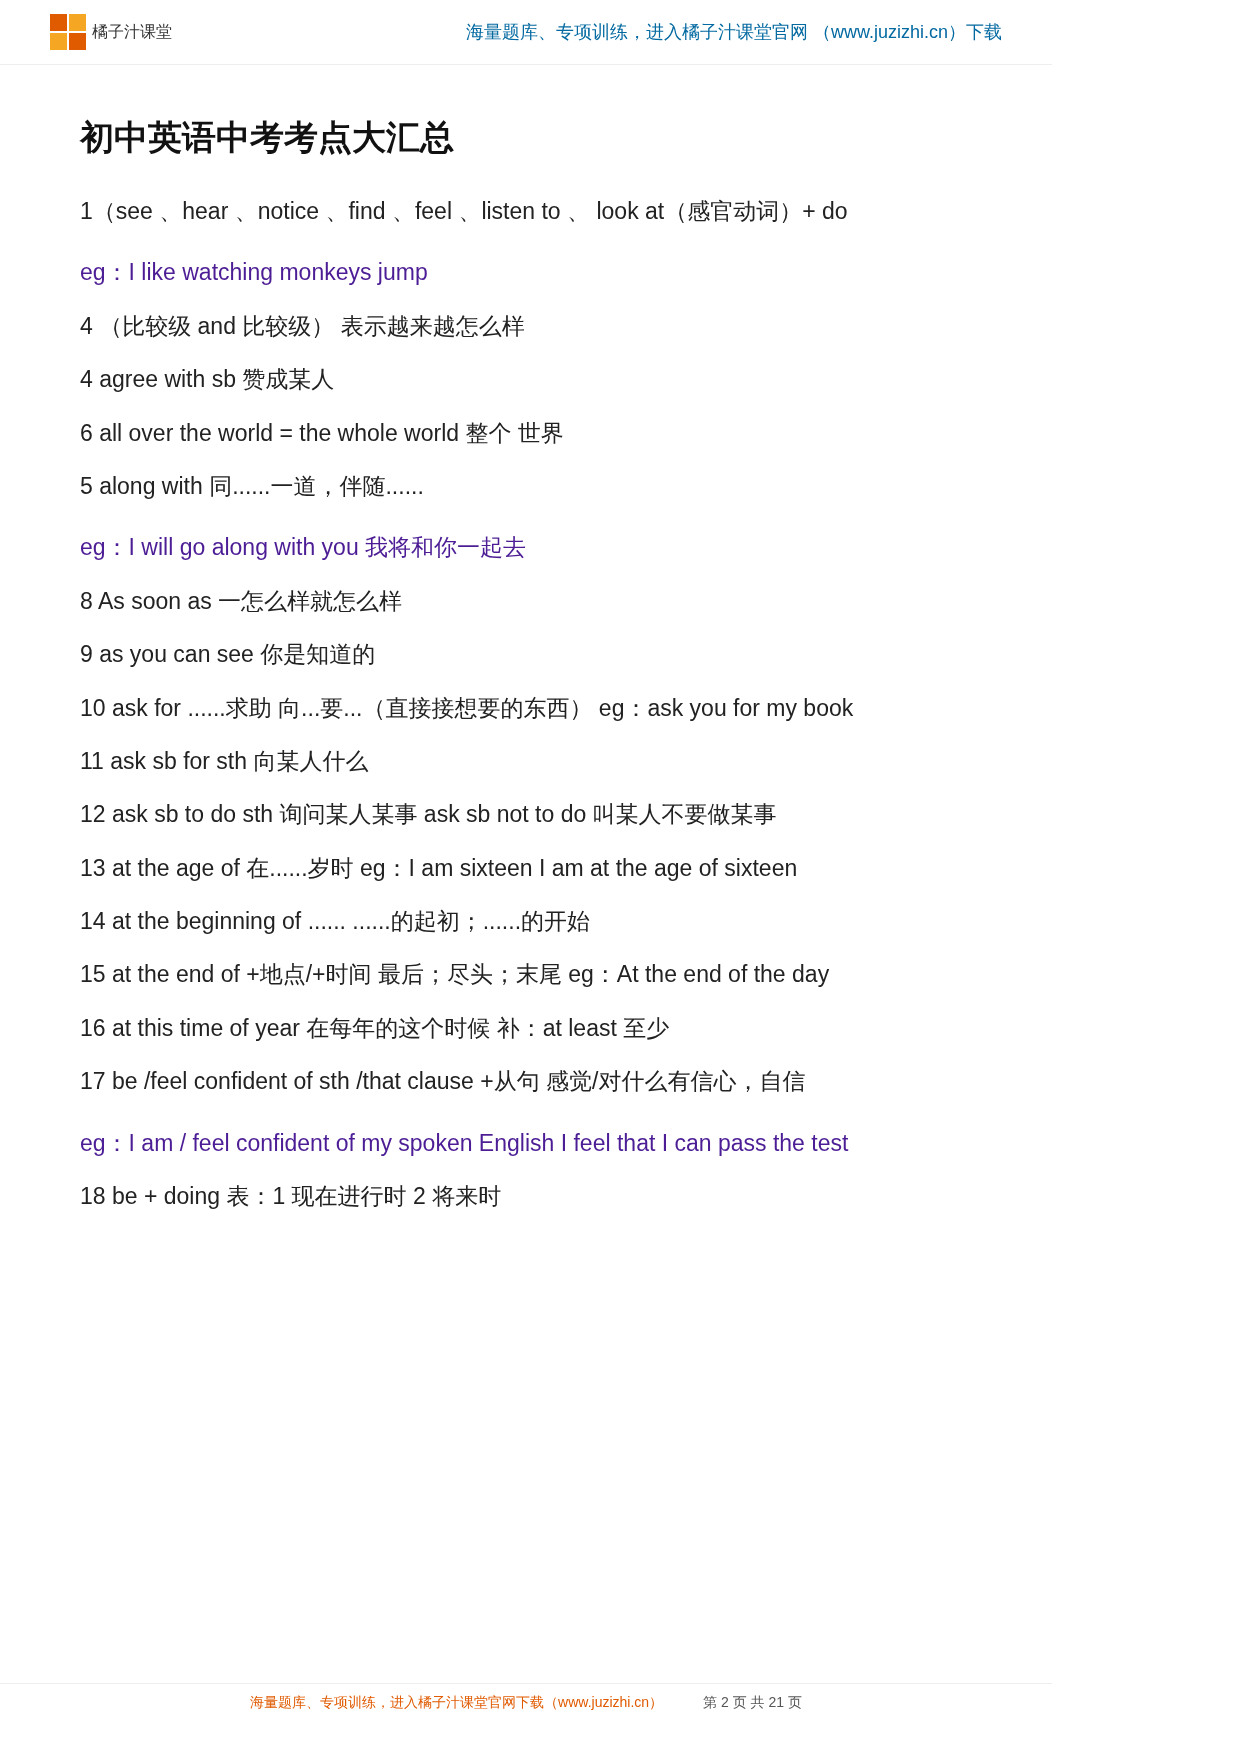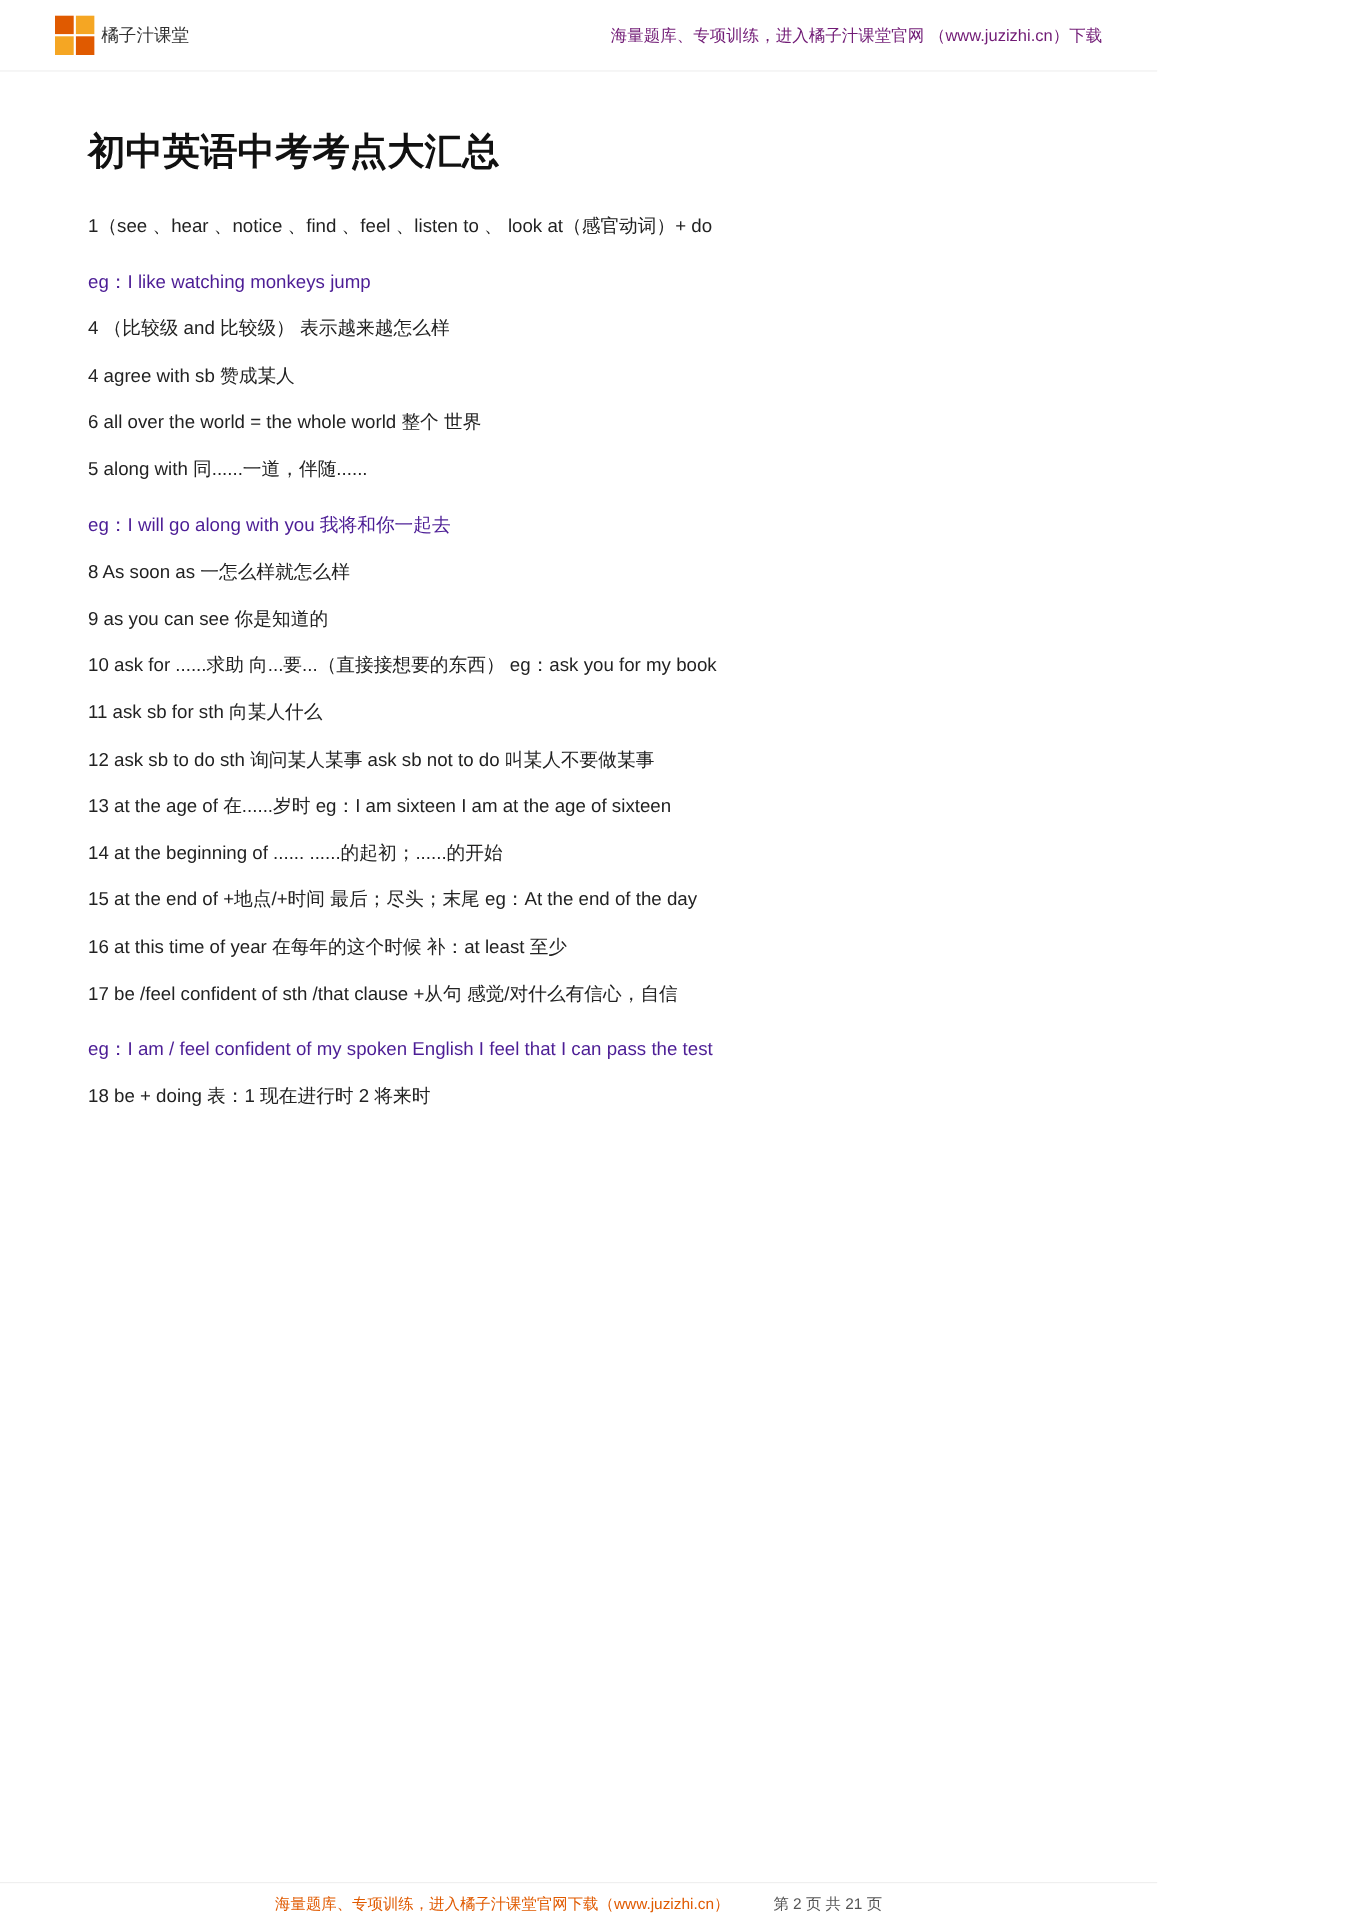--- a/index.html
+++ b/index.html
@@ -44,64 +44,64 @@
       height: 36px;
     }
 
     .logo-text {
       font-size: 16px;
       color: #333;
       font-family: "Microsoft YaHei", "微软雅黑", sans-serif;
     }
 
     .header-slogan {
-      font-size: 15px;
-      color: #701a75;
+      font-size: 18px;
+      color: #0369a1;
       font-family: "Microsoft YaHei", "微软雅黑", sans-serif;
     }
 
     
     .main-content {
       padding: 30px 80px 80px 80px;
     }
 
     
     .page-title {
       font-size: 34px;
       font-weight: bold;
       color: #111;
       font-family: "Microsoft YaHei", "微软雅黑", sans-serif;
       margin-bottom: 30px;
       margin-top: 20px;
     }
 
     
     .content-item {
-      font-size: 17px;
+      font-size: 23px;
       color: #222;
       line-height: 1.8;
       margin-bottom: 12px;
       font-family: "Microsoft YaHei", "微软雅黑", Arial, sans-serif;
     }
 
     .content-item.example {
       padding-left: 0;
       color: #4c1d95;
       font-style: normal;
       margin-top: 20px;
     }
 
     .content-item.example-long {
       color: #555;
     }
 
     
     .footer {
       position: absolute;
-      bottom: 4px;
+      bottom: 32px;
       left: 0;
       right: 0;
       text-align: center;
       font-size: 14px;
       color: #555;
       font-family: "Microsoft YaHei", "微软雅黑", sans-serif;
       display: flex;
       justify-content: center;
       align-items: center;
       gap: 40px;

